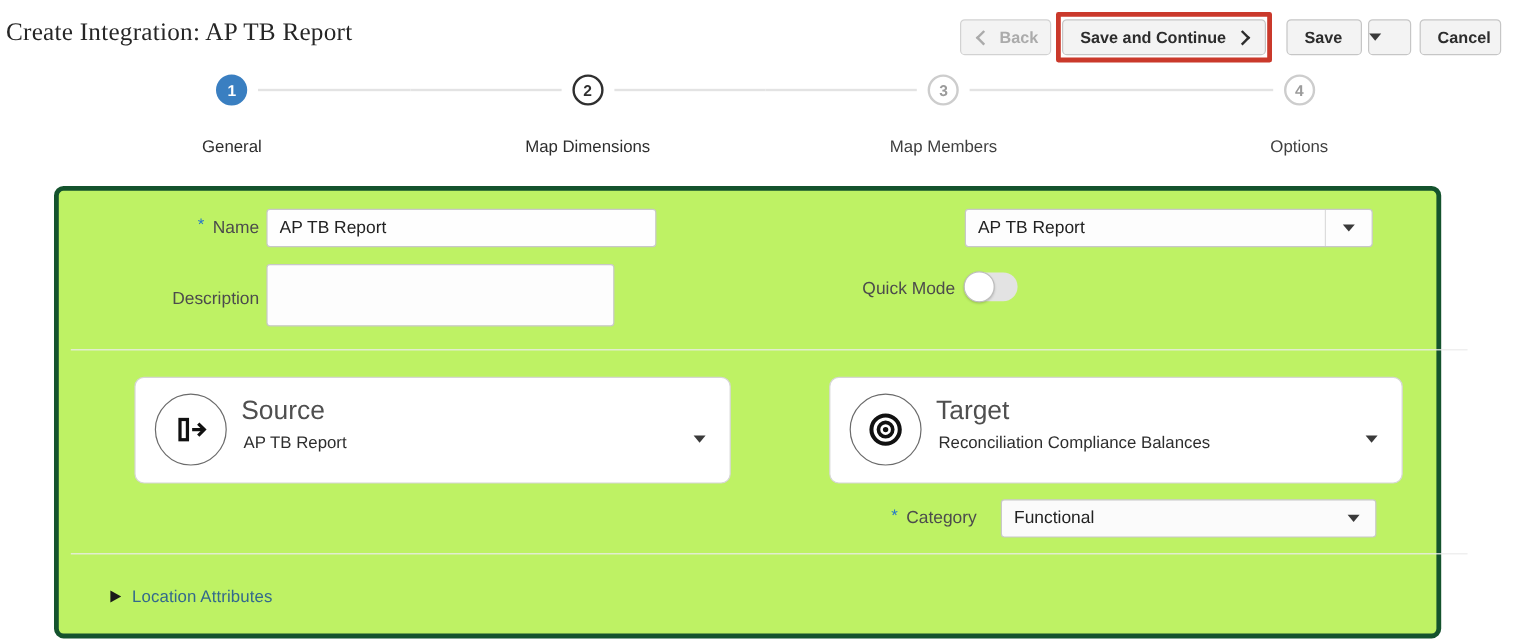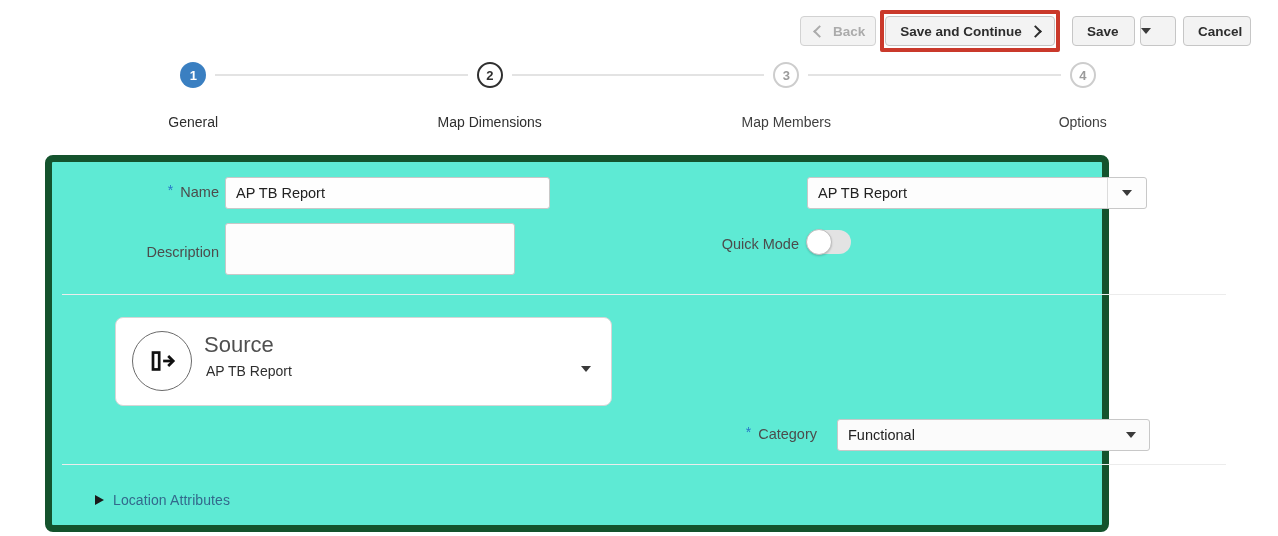--- a/index.html
+++ b/index.html
@@ -43,22 +43,22 @@
   .step-circle{width:26px;height:26px;border-radius:50%;box-sizing:border-box;z-index:1;
                display:flex;align-items:center;justify-content:center;font-size:13px;font-weight:700;background:#fff;}
   .step--current .step-circle{background:#3a7fc1;color:#fff;}
   .step--next .step-circle{border:2px solid #2f2f2f;color:#2f2f2f;}
   .step--upcoming .step-circle{border:2px solid #cdcdcd;color:#9b9b9b;}
   .step-label{margin-top:26px;font-size:14px;}
   .step--current .step-label,.step--next .step-label{color:#2e2e2e;}
   .step--upcoming .step-label{color:#404040;}
 
   
-  .panel{position:absolute;left:45px;top:155px;width:1064px;height:377px;box-sizing:border-box;
-         border:7px solid #14532d;border-radius:8px;background:#5eead4;}
+  .panel{position:absolute;left:45px;top:155px;width:1156px;height:377px;box-sizing:border-box;
+         border:4px solid #14532d;border-radius:8px;background:#bef264;}
   .flabel{position:absolute;font-size:14.5px;color:#4c4c4c;text-align:right;}
   .req{color:#2676c9;font-size:14px;margin-right:7px;position:relative;top:-2px;}
 
   .text-input{position:absolute;box-sizing:border-box;border:1px solid #c8c8c8;border-radius:3px;
               background:#fefefe;font-family:"Liberation Sans",sans-serif;font-size:14.5px;color:#222;
               padding:0 10px;outline:none;}
   textarea.text-input{resize:none;padding:6px 10px;background:#fdfdfd;}
 
   .combo{position:absolute;box-sizing:border-box;border:1px solid #c8c8c8;border-radius:3px;
          background:#fdfdfd;display:flex;align-items:center;cursor:pointer;}
@@ -86,20 +86,21 @@
   .loc-attrs{position:absolute;left:43px;top:330px;display:flex;align-items:center;gap:9px;cursor:pointer;}
   .tri-right{width:0;height:0;border-left:9px solid #1a1a1a;border-top:5.5px solid transparent;
              border-bottom:5.5px solid transparent;}
   .loc-attrs-label{font-size:14px;font-weight:400;color:#33698c;letter-spacing:.1px;}
 </style>
 </head>
 <body>
 
 <div class="app">
 
+  <div class="page-title">Create Integration: AP TB Report</div>
 
   <div class="btn btn-back btn--disabled">
     <span class="chev chev--left"></span>
     <span>Back</span>
   </div>
 
   <div class="hl-box" style="border-color: rgb(202, 57, 43);">
     <div class="btn-inner">
       <span>Save and Continue</span>
       <span class="chev chev--right"></span>
@@ -173,20 +174,32 @@
           <rect x="8" y="8.5" width="5.5" height="15" fill="none" stroke="#111" stroke-width="2.4"></rect>
           <line x1="17" y1="16" x2="25.5" y2="16" stroke="#111" stroke-width="2.4"></line>
           <polyline points="21.5,11.5 26,16 21.5,20.5" fill="none" stroke="#111" stroke-width="2.4"></polyline>
         </svg>
       </div>
       <div class="card-title">Source</div>
       <div class="card-value">AP TB Report</div>
       <span class="card-caret caret-down"></span>
     </div>
 
+    <div class="card card--target">
+      <div class="card-icon">
+        <svg width="36" height="36" viewBox="0 0 32 32">
+          <circle cx="16" cy="16" r="10.5" fill="none" stroke="#111" stroke-width="3"></circle>
+          <circle cx="16" cy="16" r="5.3" fill="none" stroke="#111" stroke-width="2.7"></circle>
+          <circle cx="16" cy="16" r="2" fill="#111"></circle>
+        </svg>
+      </div>
+      <div class="card-title">Target</div>
+      <div class="card-value">Reconciliation Compliance Balances</div>
+      <span class="card-caret caret-down"></span>
+    </div>
 
     <div class="flabel" style="left:578px;width:187px;top:264px;">
       <span class="req">*</span><span>Category</span>
     </div>
     <div class="combo" style="left:785px;top:257px;width:313px;height:32px;background:#fbfbfb;">
       <span class="combo-value">Functional</span>
       <span class="caret-down combo-caret-plain"></span>
     </div>
 
     <div class="divider" style="top:302px;"></div>

